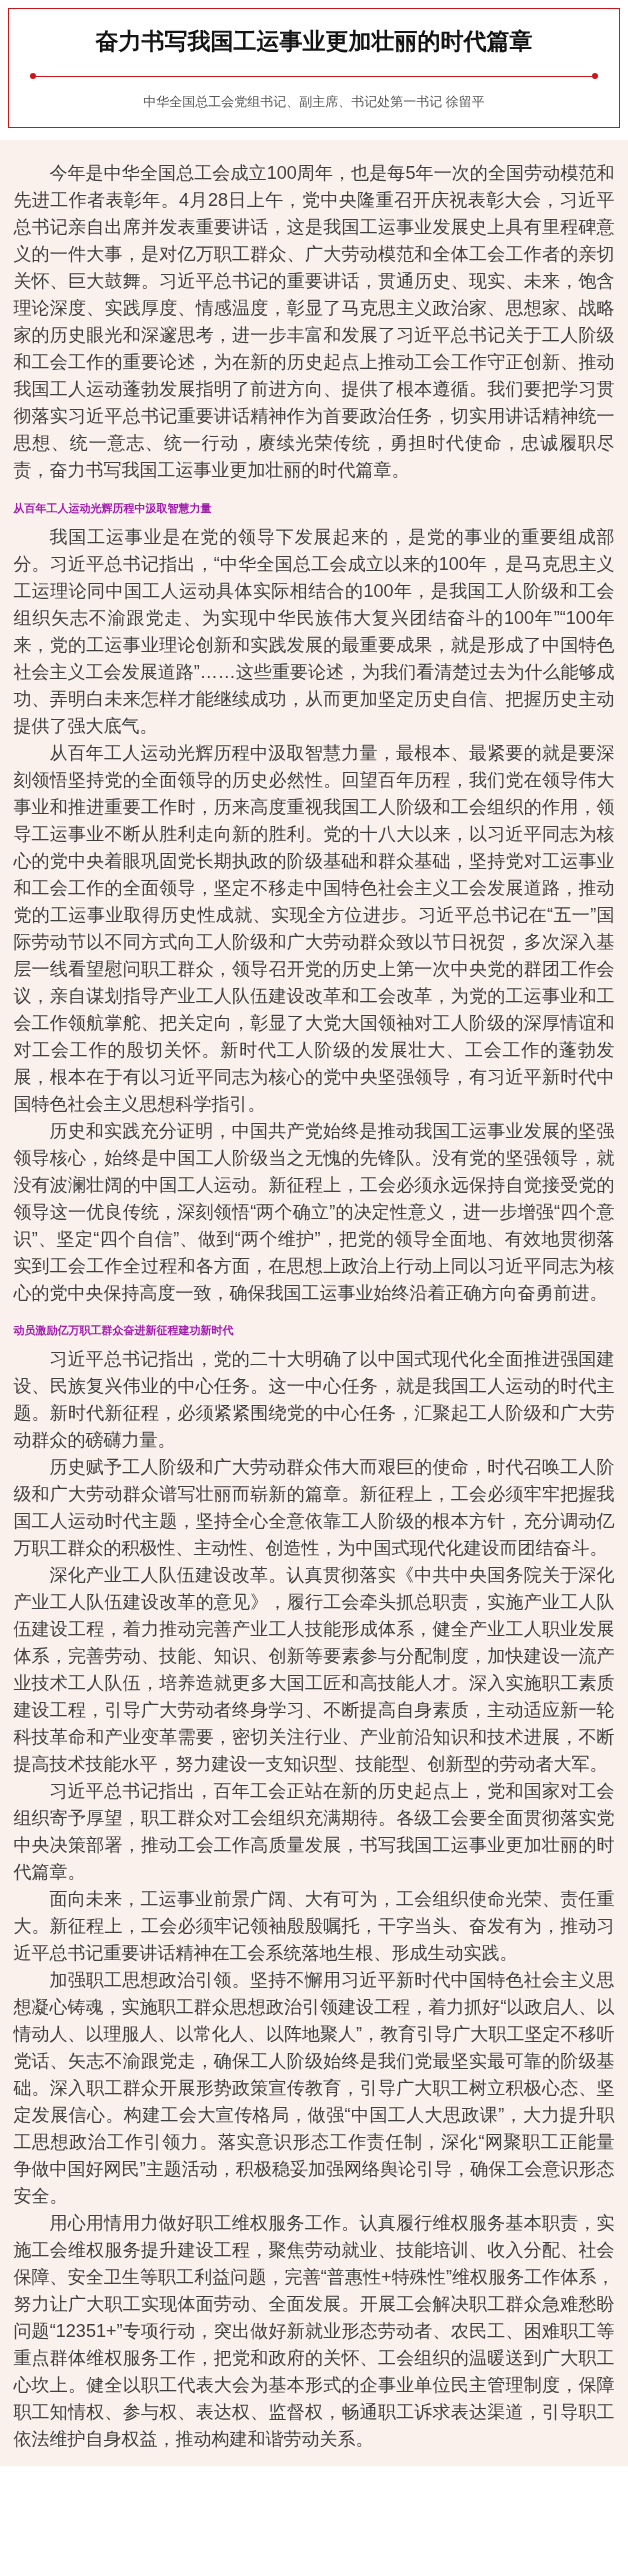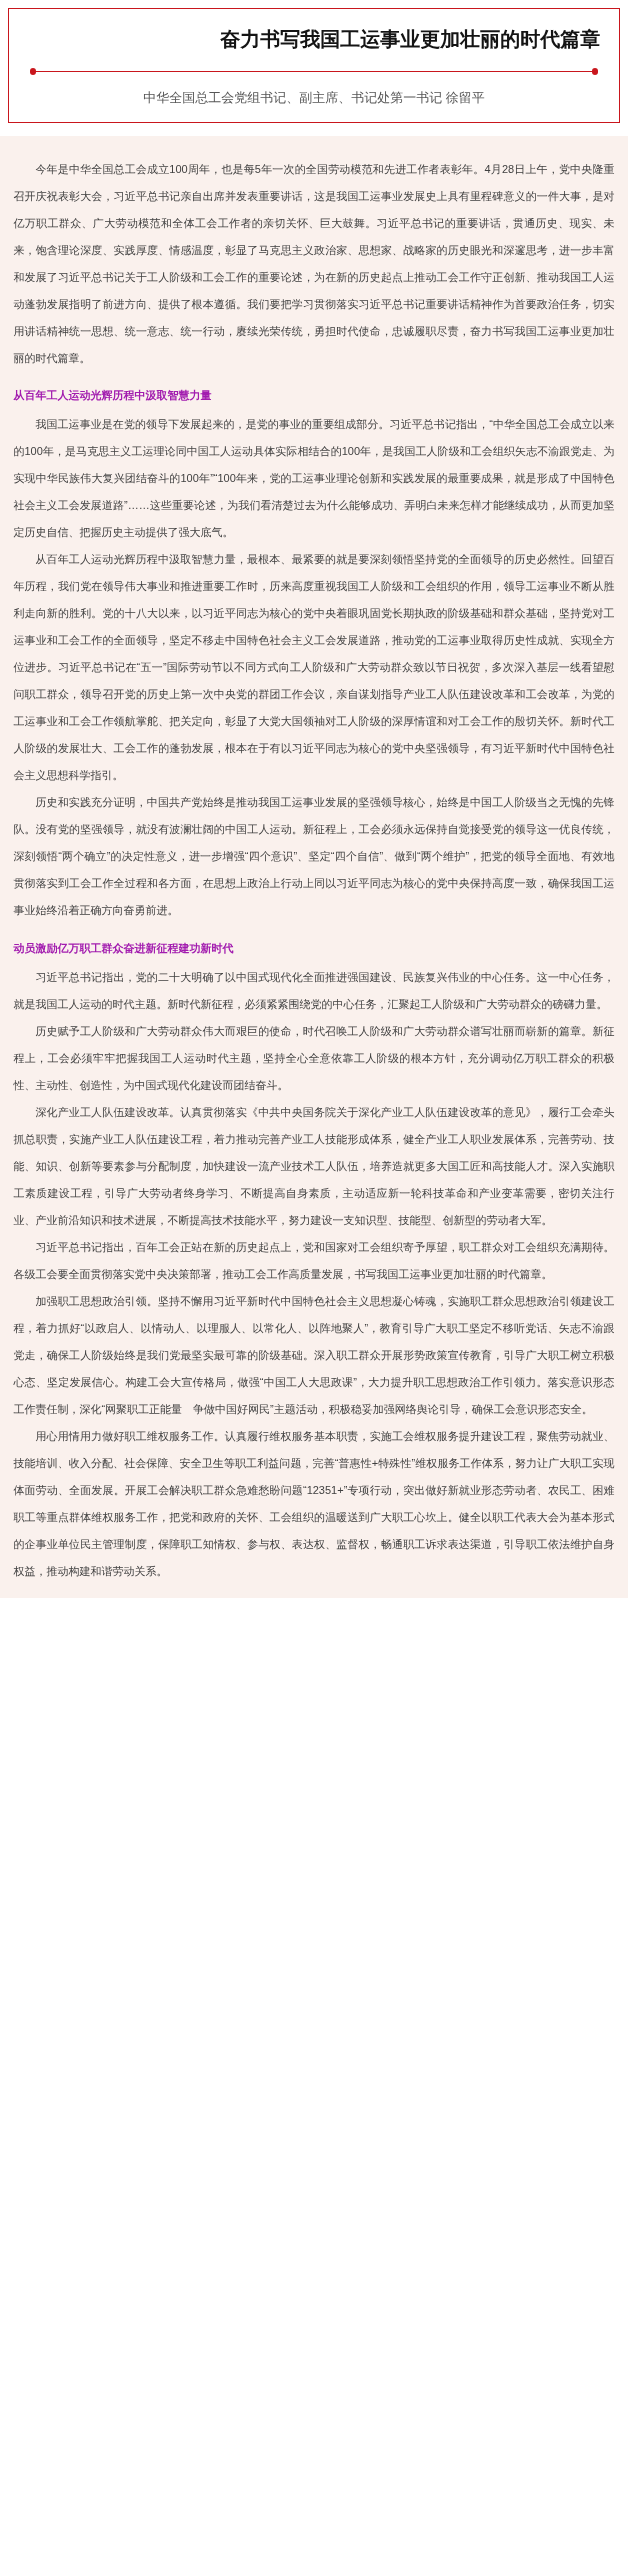--- a/index.html
+++ b/index.html
@@ -12,22 +12,22 @@
 
   
   .title-box {
     margin: 7.7px 7.7px 0 7.7px;
     border: 1.9px solid #c9161d;
     background: #ffffff;
     padding: 16.3px 19px 15.3px 19px;
     box-sizing: border-box;
   }
   .page-title {
-    text-align: right;
-    font-size: 20px;
+    text-align: center;
+    font-size: 23px;
     font-weight: bold;
     color: #141414;
     line-height: 1.45;
   }
   .title-divider {
     display: flex;
     align-items: center;
     margin: 14.4px 1.9px 12.5px 1.9px;
   }
   .title-divider .dot {
@@ -49,21 +49,21 @@
   }
 
   
   .article {
     margin-top: 12.5px;
     background: #faf1ed;
     padding: 20px 13.4px 13.4px 13.4px;
   }
   .article p {
     margin: 0;
-    font-size: 11px;
+    font-size: 18px;
     line-height: 27px;
     color: #404040;
     text-align: justify;
     text-indent: 2em;
   }
   .article h2 {
     margin: 10.5px 0 1.9px 0;
     font-size: 11px;
     line-height: 27px;
     color: #a21caf;
@@ -90,19 +90,20 @@
     <p>今年是中华全国总工会成立100周年，也是每5年一次的全国劳动模范和先进工作者表彰年。4月28日上午，党中央隆重召开庆祝表彰大会，习近平总书记亲自出席并发表重要讲话，这是我国工运事业发展史上具有里程碑意义的一件大事，是对亿万职工群众、广大劳动模范和全体工会工作者的亲切关怀、巨大鼓舞。习近平总书记的重要讲话，贯通历史、现实、未来，饱含理论深度、实践厚度、情感温度，彰显了马克思主义政治家、思想家、战略家的历史眼光和深邃思考，进一步丰富和发展了习近平总书记关于工人阶级和工会工作的重要论述，为在新的历史起点上推动工会工作守正创新、推动我国工人运动蓬勃发展指明了前进方向、提供了根本遵循。我们要把学习贯彻落实习近平总书记重要讲话精神作为首要政治任务，切实用讲话精神统一思想、统一意志、统一行动，赓续光荣传统，勇担时代使命，忠诚履职尽责，奋力书写我国工运事业更加壮丽的时代篇章。</p>
     <h2>从百年工人运动光辉历程中汲取智慧力量</h2>
     <p>我国工运事业是在党的领导下发展起来的，是党的事业的重要组成部分。习近平总书记指出，“中华全国总工会成立以来的100年，是马克思主义工运理论同中国工人运动具体实际相结合的100年，是我国工人阶级和工会组织矢志不渝跟党走、为实现中华民族伟大复兴团结奋斗的100年”“100年来，党的工运事业理论创新和实践发展的最重要成果，就是形成了中国特色社会主义工会发展道路”……这些重要论述，为我们看清楚过去为什么能够成功、弄明白未来怎样才能继续成功，从而更加坚定历史自信、把握历史主动提供了强大底气。</p>
     <p>从百年工人运动光辉历程中汲取智慧力量，最根本、最紧要的就是要深刻领悟坚持党的全面领导的历史必然性。回望百年历程，我们党在领导伟大事业和推进重要工作时，历来高度重视我国工人阶级和工会组织的作用，领导工运事业不断从胜利走向新的胜利。党的十八大以来，以习近平同志为核心的党中央着眼巩固党长期执政的阶级基础和群众基础，坚持党对工运事业和工会工作的全面领导，坚定不移走中国特色社会主义工会发展道路，推动党的工运事业取得历史性成就、实现全方位进步。习近平总书记在“五一”国际劳动节以不同方式向工人阶级和广大劳动群众致以节日祝贺，多次深入基层一线看望慰问职工群众，领导召开党的历史上第一次中央党的群团工作会议，亲自谋划指导产业工人队伍建设改革和工会改革，为党的工运事业和工会工作领航掌舵、把关定向，彰显了大党大国领袖对工人阶级的深厚情谊和对工会工作的殷切关怀。新时代工人阶级的发展壮大、工会工作的蓬勃发展，根本在于有以习近平同志为核心的党中央坚强领导，有习近平新时代中国特色社会主义思想科学指引。</p>
     <p>历史和实践充分证明，中国共产党始终是推动我国工运事业发展的坚强领导核心，始终是中国工人阶级当之无愧的先锋队。没有党的坚强领导，就没有波澜壮阔的中国工人运动。新征程上，工会必须永远保持自觉接受党的领导这一优良传统，深刻领悟“两个确立”的决定性意义，进一步增强“四个意识”、坚定“四个自信”、做到“两个维护”，把党的领导全面地、有效地贯彻落实到工会工作全过程和各方面，在思想上政治上行动上同以习近平同志为核心的党中央保持高度一致，确保我国工运事业始终沿着正确方向奋勇前进。</p>
     <h2>动员激励亿万职工群众奋进新征程建功新时代</h2>
     <p>习近平总书记指出，党的二十大明确了以中国式现代化全面推进强国建设、民族复兴伟业的中心任务。这一中心任务，就是我国工人运动的时代主题。新时代新征程，必须紧紧围绕党的中心任务，汇聚起工人阶级和广大劳动群众的磅礴力量。</p>
     <p>历史赋予工人阶级和广大劳动群众伟大而艰巨的使命，时代召唤工人阶级和广大劳动群众谱写壮丽而崭新的篇章。新征程上，工会必须牢牢把握我国工人运动时代主题，坚持全心全意依靠工人阶级的根本方针，充分调动亿万职工群众的积极性、主动性、创造性，为中国式现代化建设而团结奋斗。</p>
     <p>深化产业工人队伍建设改革。认真贯彻落实《中共中央国务院关于深化产业工人队伍建设改革的意见》，履行工会牵头抓总职责，实施产业工人队伍建设工程，着力推动完善产业工人技能形成体系，健全产业工人职业发展体系，完善劳动、技能、知识、创新等要素参与分配制度，加快建设一流产业技术工人队伍，培养造就更多大国工匠和高技能人才。深入实施职工素质建设工程，引导广大劳动者终身学习、不断提高自身素质，主动适应新一轮科技革命和产业变革需要，密切关注行业、产业前沿知识和技术进展，不断提高技术技能水平，努力建设一支知识型、技能型、创新型的劳动者大军。</p>
     <p>习近平总书记指出，百年工会正站在新的历史起点上，党和国家对工会组织寄予厚望，职工群众对工会组织充满期待。各级工会要全面贯彻落实党中央决策部署，推动工会工作高质量发展，书写我国工运事业更加壮丽的时代篇章。</p>
+    <p>面向未来，工运事业前景广阔、大有可为，工会组织使命光荣、责任重大。新征程上，工会必须牢记领袖殷殷嘱托，干字当头、奋发有为，推动习近平总书记重要讲话精神在工会系统落地生根、形成生动实践。</p>
     <p>加强职工思想政治引领。坚持不懈用习近平新时代中国特色社会主义思想凝心铸魂，实施职工群众思想政治引领建设工程，着力抓好“以政启人、以情动人、以理服人、以常化人、以阵地聚人”，教育引导广大职工坚定不移听党话、矢志不渝跟党走，确保工人阶级始终是我们党最坚实最可靠的阶级基础。深入职工群众开展形势政策宣传教育，引导广大职工树立积极心态、坚定发展信心。构建工会大宣传格局，做强“中国工人大思政课”，大力提升职工思想政治工作引领力。落实意识形态工作责任制，深化“网聚职工正能量　争做中国好网民”主题活动，积极稳妥加强网络舆论引导，确保工会意识形态安全。</p>
     <p>用心用情用力做好职工维权服务工作。认真履行维权服务基本职责，实施工会维权服务提升建设工程，聚焦劳动就业、技能培训、收入分配、社会保障、安全卫生等职工利益问题，完善“普惠性+特殊性”维权服务工作体系，努力让广大职工实现体面劳动、全面发展。开展工会解决职工群众急难愁盼问题“12351+”专项行动，突出做好新就业形态劳动者、农民工、困难职工等重点群体维权服务工作，把党和政府的关怀、工会组织的温暖送到广大职工心坎上。健全以职工代表大会为基本形式的企事业单位民主管理制度，保障职工知情权、参与权、表达权、监督权，畅通职工诉求表达渠道，引导职工依法维护自身权益，推动构建和谐劳动关系。</p>
 
   </div>
 
 </div>
 
 
 </body></html>

